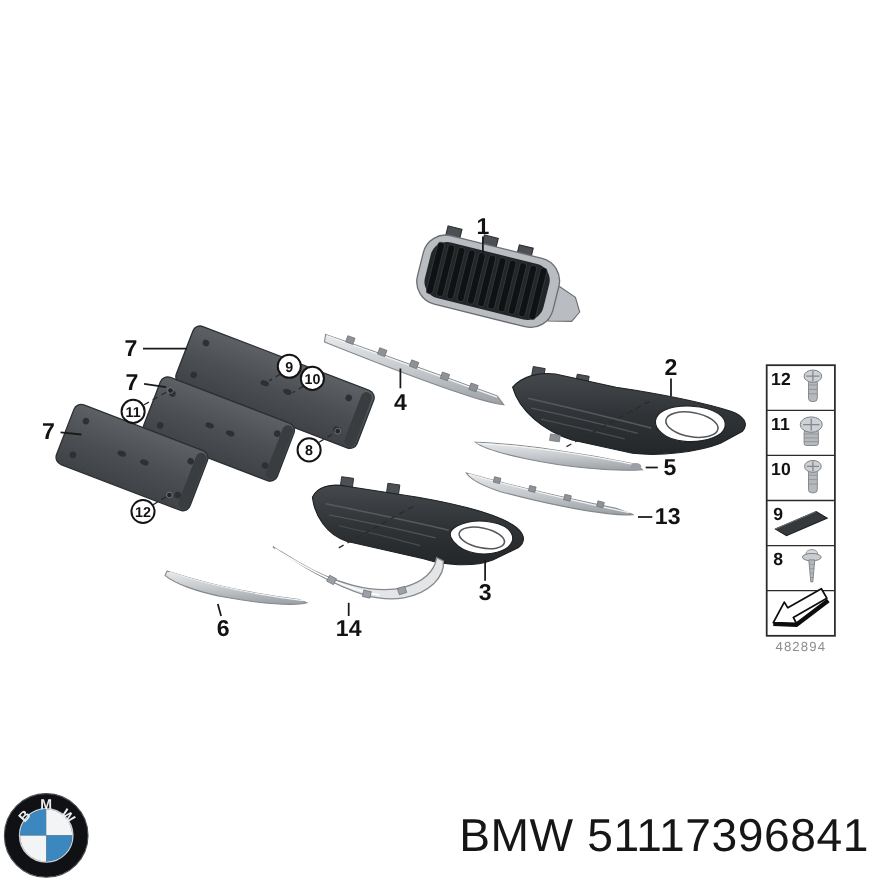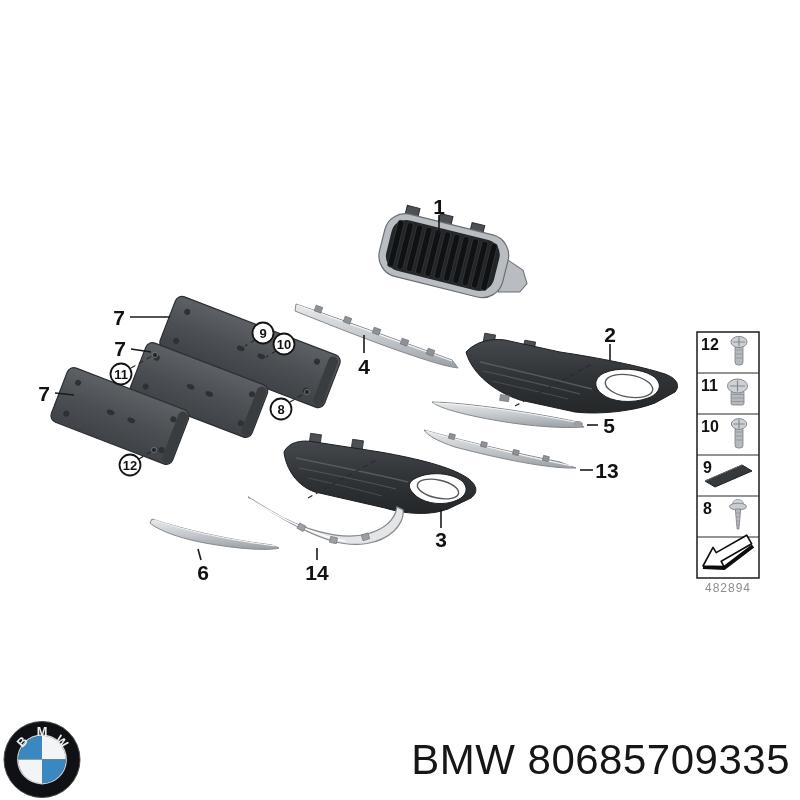--- a/index.html
+++ b/index.html
@@ -287,13 +287,13 @@
   <circle cx="41" cy="41" r="24.5" fill="none" stroke="#c9cdd1" stroke-width="1.4"></circle>
   <path d="M41,41 L17,41 A24,24 0 0 1 41,17 Z" fill="#3b87c0"></path>
   <path d="M41,41 L41,17 A24,24 0 0 1 65,41 Z" fill="#f2f4f5"></path>
   <path d="M41,41 L65,41 A24,24 0 0 1 41,65 Z" fill="#3b87c0"></path>
   <path d="M41,41 L41,65 A24,24 0 0 1 17,41 Z" fill="#f2f4f5"></path>
   <text x="21" y="23" text-anchor="middle" dominant-baseline="central" class="logo-letter" transform="rotate(-47 21 23)">B</text>
   <text x="41" y="12.5" text-anchor="middle" dominant-baseline="central" class="logo-letter">M</text>
   <text x="61" y="23" text-anchor="middle" dominant-baseline="central" class="logo-letter" transform="rotate(47 61 23)">W</text>
 </svg>
 
-<div id="footer-part-number">BMW 80685709335</div>
+<div id="footer-part-number">BMW 51117396841</div>
 
 </body></html>

